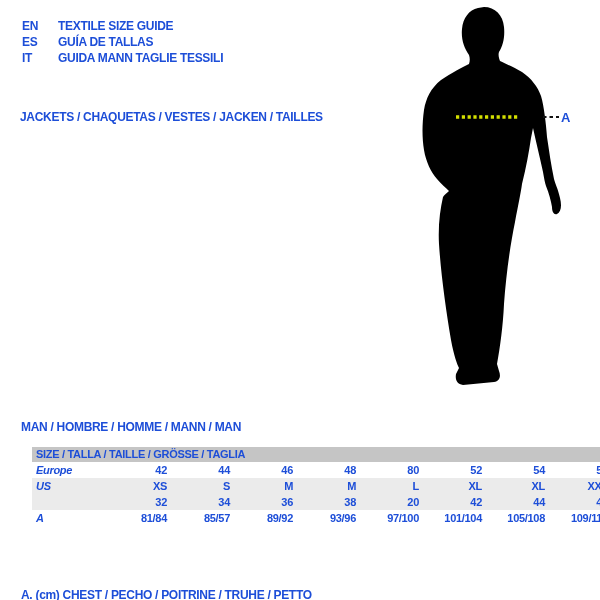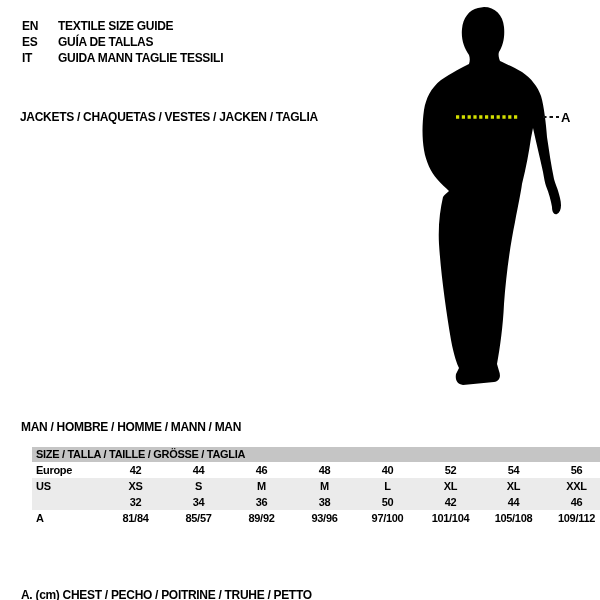--- a/index.html
+++ b/index.html
@@ -1,37 +1,37 @@
 <!DOCTYPE html>
 <html style="--text: #111111; --silhouette: #000000; --chest-line: #d4e000; --callout: #111111; --table-header-bg: #c5c5c5; --table-shaded-row-bg: #ebebeb;"><head>
 <meta charset="utf-8">
 <style>
   html,body{margin:0;padding:0;background:#fff;}
   .canvas{
     position:relative;width:600px;height:600px;background:#fff;overflow:hidden;
-    font-family:"Liberation Sans","DejaVu Sans",sans-serif;color:#000000;
+    font-family:"Liberation Sans","DejaVu Sans",sans-serif;color:#1d4ed8;
   }
   .abs{position:absolute;}
   
   .langs{top:18px;left:22px;font-size:12px;font-weight:700;line-height:16.2px;letter-spacing:-0.3px;}
   .lang-code{display:inline-block;width:36px;}
   
   .cats{top:109px;left:20px;font-size:12px;font-weight:700;line-height:16px;letter-spacing:-0.3px;}
   
   .figure-svg{left:412px;top:2px;}
   .a-label{left:561px;top:110px;font-size:13px;font-weight:700;}
   
   .man-title{top:420px;left:21px;font-size:12px;font-weight:700;letter-spacing:-0.3px;text-align:center;}
   
   .size-table{left:17px;top:447px;width:576px;font-size:11px;font-weight:700;letter-spacing:-0.3px;margin-left:15px;}
   .t-header{height:15px;line-height:15px;background:var(--table-header-bg,#c5c5c5);padding-left:4px;}
   .t-row{display:flex;height:16px;line-height:16px;}
   .t-row.shaded{background:var(--table-shaded-row-bg,#ebebeb);}
-  .t-label{width:72px;padding-left:4px;box-sizing:border-box;}
-  .t-cell{flex:1;text-align:center;}
+  .t-label{width:72px;padding-left:4px;box-sizing:border-box;font-style:italic;}
+  .t-cell{flex:1;text-align:right;}
   
   .footnote{top:547px;left:21px;font-size:12px;font-weight:700;letter-spacing:-0.3px;margin-top:41px;}
 </style>
 </head>
 <body>
 
 <div class="canvas">
 
   <div class="abs langs">
     <div>
@@ -39,21 +39,21 @@
     </div>
     <div>
       <span class="lang-code">ES</span><span>GUÍA DE TALLAS</span>
     </div>
     <div>
       <span class="lang-code">IT</span><span>GUIDA MANN TAGLIE TESSILI</span>
     </div>
   </div>
 
   <div class="abs cats">
-    <div>JACKETS / CHAQUETAS / VESTES / JACKEN / TAGLIA</div>
+    <div>JACKETS / CHAQUETAS / VESTES / JACKEN / TAILLES</div>
   </div>
 
   <svg class="abs figure-svg" width="160" height="390" viewBox="412 2 160 390" aria-hidden="true">
     <path d="M 478 8
              C 469 10 463 18 462 29
              C 461 39 464 48 469 55
              C 470 58 470 61 469 64
              C 463 67 451 73 441 80
              C 431 88 426 98 424 110
              C 422 124 422 138 424 150
@@ -96,21 +96,21 @@
 
   <div class="abs size-table">
     <div class="t-header">SIZE / TALLA / TAILLE / GRÖSSE / TAGLIA</div>
     <div>
         <div class="t-row">
           <span class="t-label">Europe</span>
           <span class="t-cell">42</span>
           <span class="t-cell">44</span>
           <span class="t-cell">46</span>
           <span class="t-cell">48</span>
-          <span class="t-cell">40</span>
+          <span class="t-cell">80</span>
           <span class="t-cell">52</span>
           <span class="t-cell">54</span>
           <span class="t-cell">56</span>
         </div>
         <div class="t-row shaded">
           <span class="t-label">US</span>
           <span class="t-cell">XS</span>
           <span class="t-cell">S</span>
           <span class="t-cell">M</span>
           <span class="t-cell">M</span>
@@ -118,21 +118,21 @@
           <span class="t-cell">XL</span>
           <span class="t-cell">XL</span>
           <span class="t-cell">XXL</span>
         </div>
         <div class="t-row shaded">
           <span class="t-label"></span>
           <span class="t-cell">32</span>
           <span class="t-cell">34</span>
           <span class="t-cell">36</span>
           <span class="t-cell">38</span>
-          <span class="t-cell">50</span>
+          <span class="t-cell">20</span>
           <span class="t-cell">42</span>
           <span class="t-cell">44</span>
           <span class="t-cell">46</span>
         </div>
         <div class="t-row">
           <span class="t-label">A</span>
           <span class="t-cell">81/84</span>
           <span class="t-cell">85/57</span>
           <span class="t-cell">89/92</span>
           <span class="t-cell">93/96</span>

